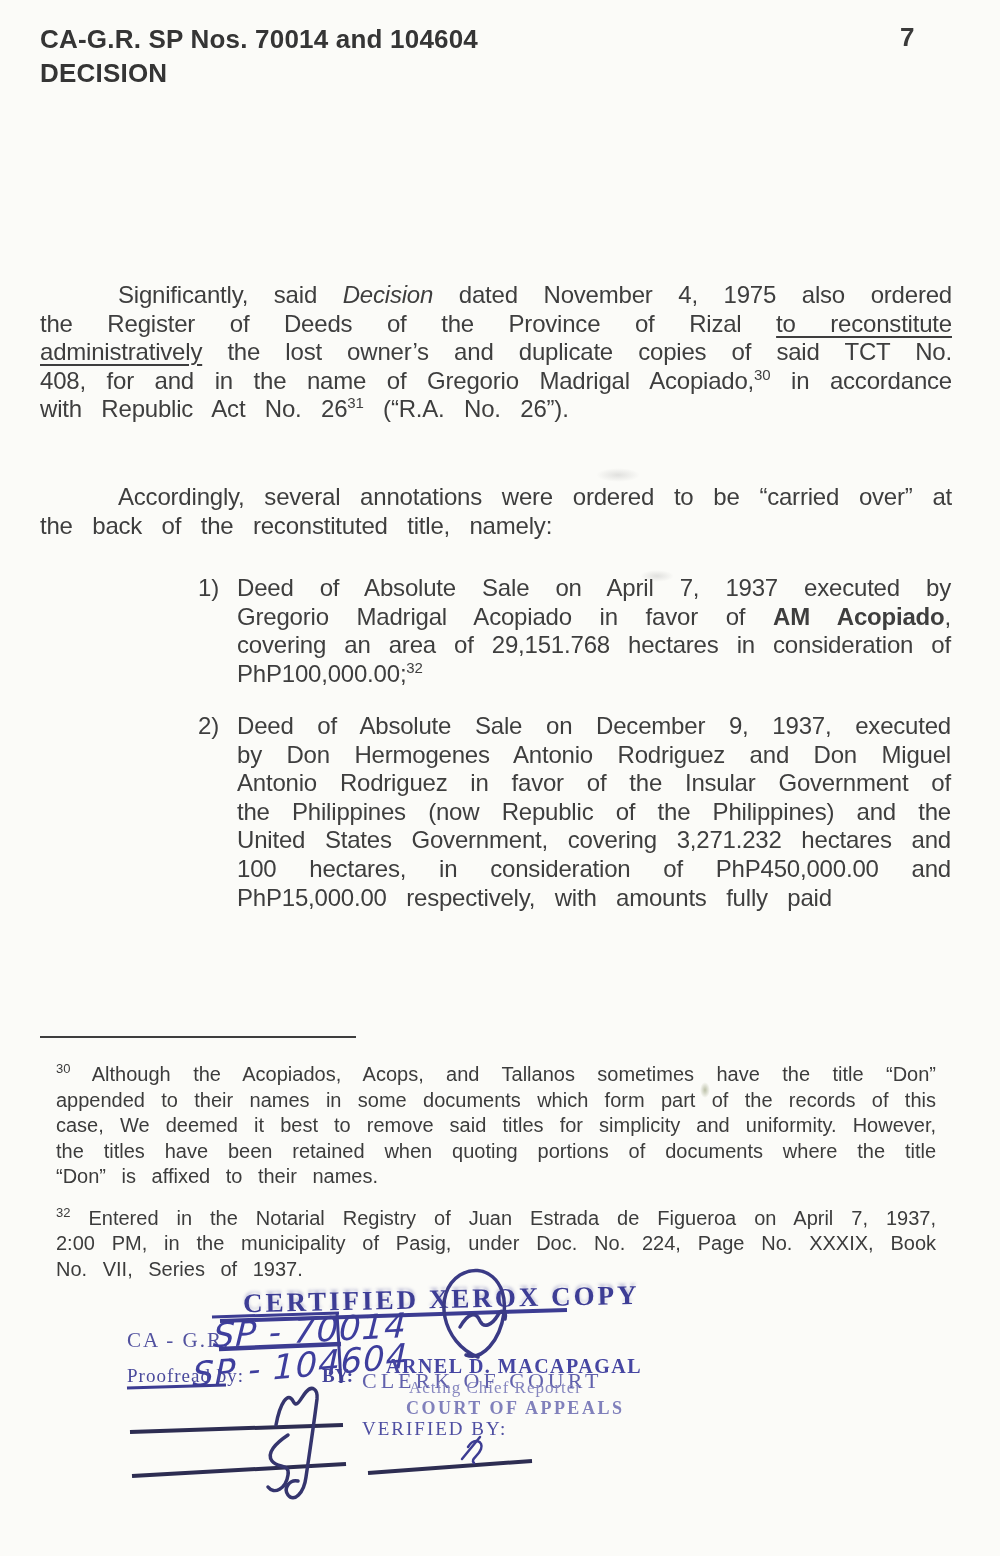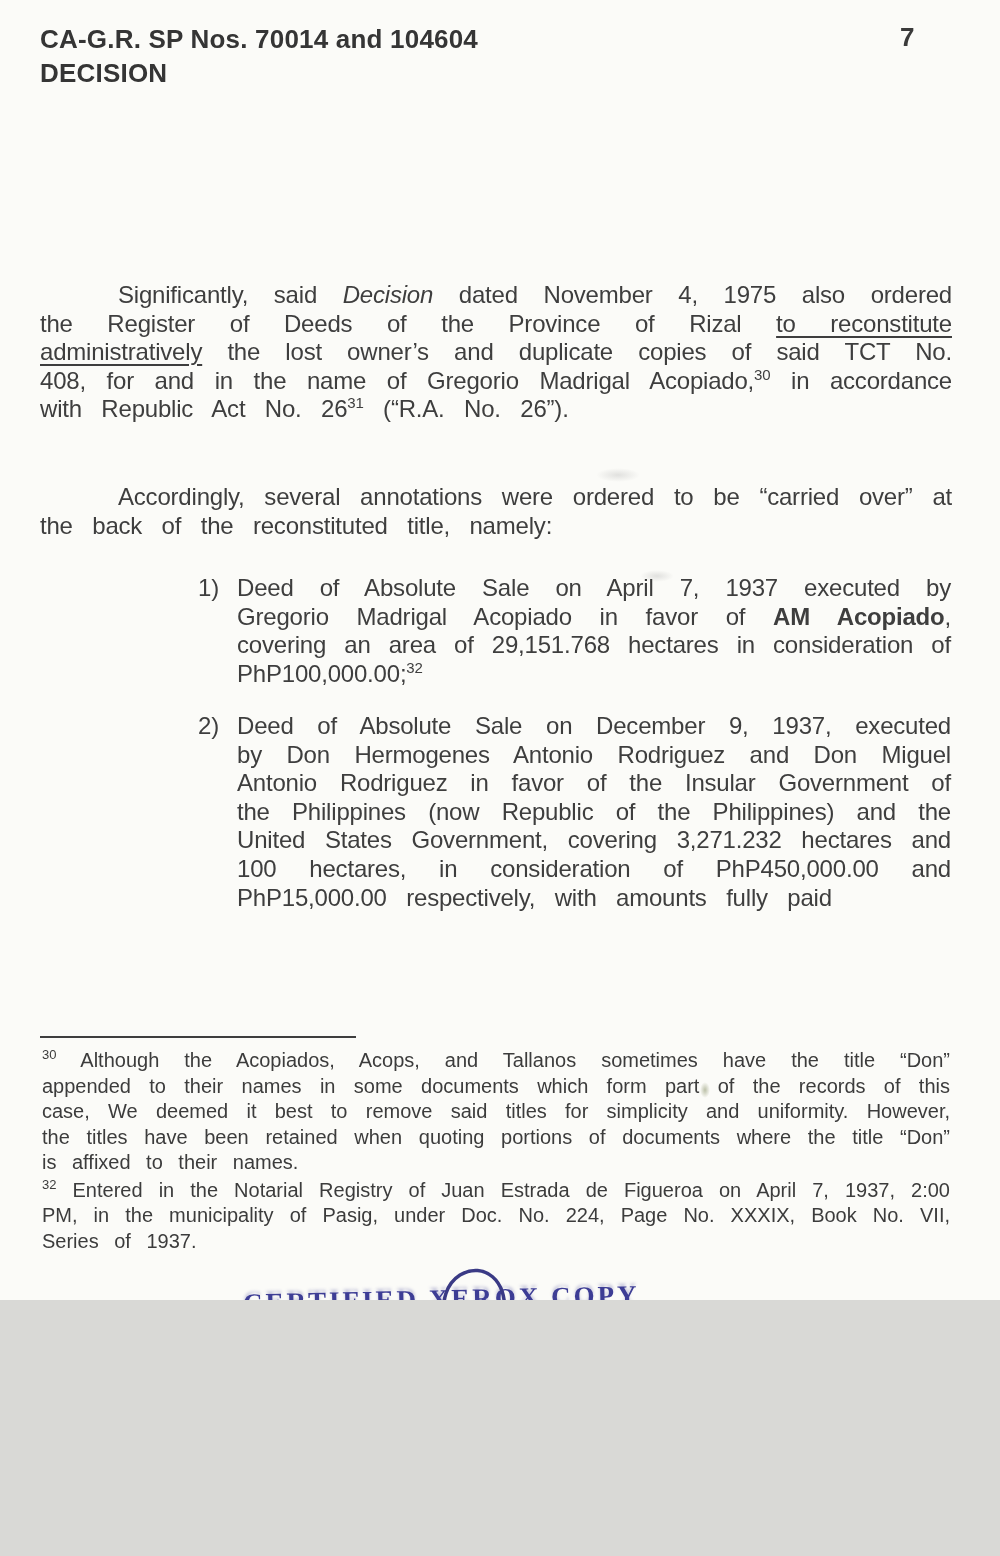--- a/index.html
+++ b/index.html
@@ -1,17 +1,17 @@
 <!DOCTYPE html>
 <html><head>
 <meta charset="utf-8">
 <style>
   html,body { margin:0; padding:0; background:#d9d9d6; }
   .page {
-    position:relative; width:1000px; height:1300px; margin:0 auto;
+    position:relative; width:1000px; height:1556px; margin:0 auto;
     background:#fbfbf8; overflow:hidden;
     font-family:"Liberation Sans", sans-serif; color:#3e3e3e;
   }
   
   .hdr {
     position:absolute; left:40px; top:22px;
     font-size:26px; font-weight:bold; line-height:34px; color:#353535; letter-spacing:0.2px;
   }
   .pagenum { position:absolute; left:900px; top:22px; font-size:26px; font-weight:bold; color:#3a3a3a; }
 
@@ -37,21 +37,21 @@
   #item2-num { left:198px; top:712px; }
   #item2-body { top:712px; word-spacing:13px; }
 
   
   .fn-sep { position:absolute; left:40px; top:1036px; width:316px; border-top:2.5px solid #3e3e3e; }
   .footnotes {
     position:absolute; left:40px; top:1046px; width:912px;
     font-size:20px; line-height:25.5px; text-align:justify; word-spacing:10px; color:#3c3c3c;
   }
   .footnotes sup { vertical-align:super; font-size:13px; line-height:0; }
-  .fn { margin:2px; }
+  .fn { margin:16px; }
 
   
   .stamp { position:absolute; font-family:"Liberation Serif", serif; white-space:nowrap; }
   #st-certified {
     left:243px; top:1284px; font-size:27px; font-weight:bold; letter-spacing:3px;
     color:#3d3d95; transform:rotate(-1.2deg); text-shadow:0 -3px 3px rgba(61,61,149,0.25);
   }
   #st-cagr     { left:127px; top:1328px; font-size:21px; letter-spacing:2px; color:#52529f; }
   #st-clerk    { left:362px; top:1324px; font-size:22px; letter-spacing:4px; color:#6161ac;margin-top:44px; }
   #st-name     { left:386px; top:1355px; font-size:20px; font-weight:bold; letter-spacing:1.5px; color:#4646a2; }

